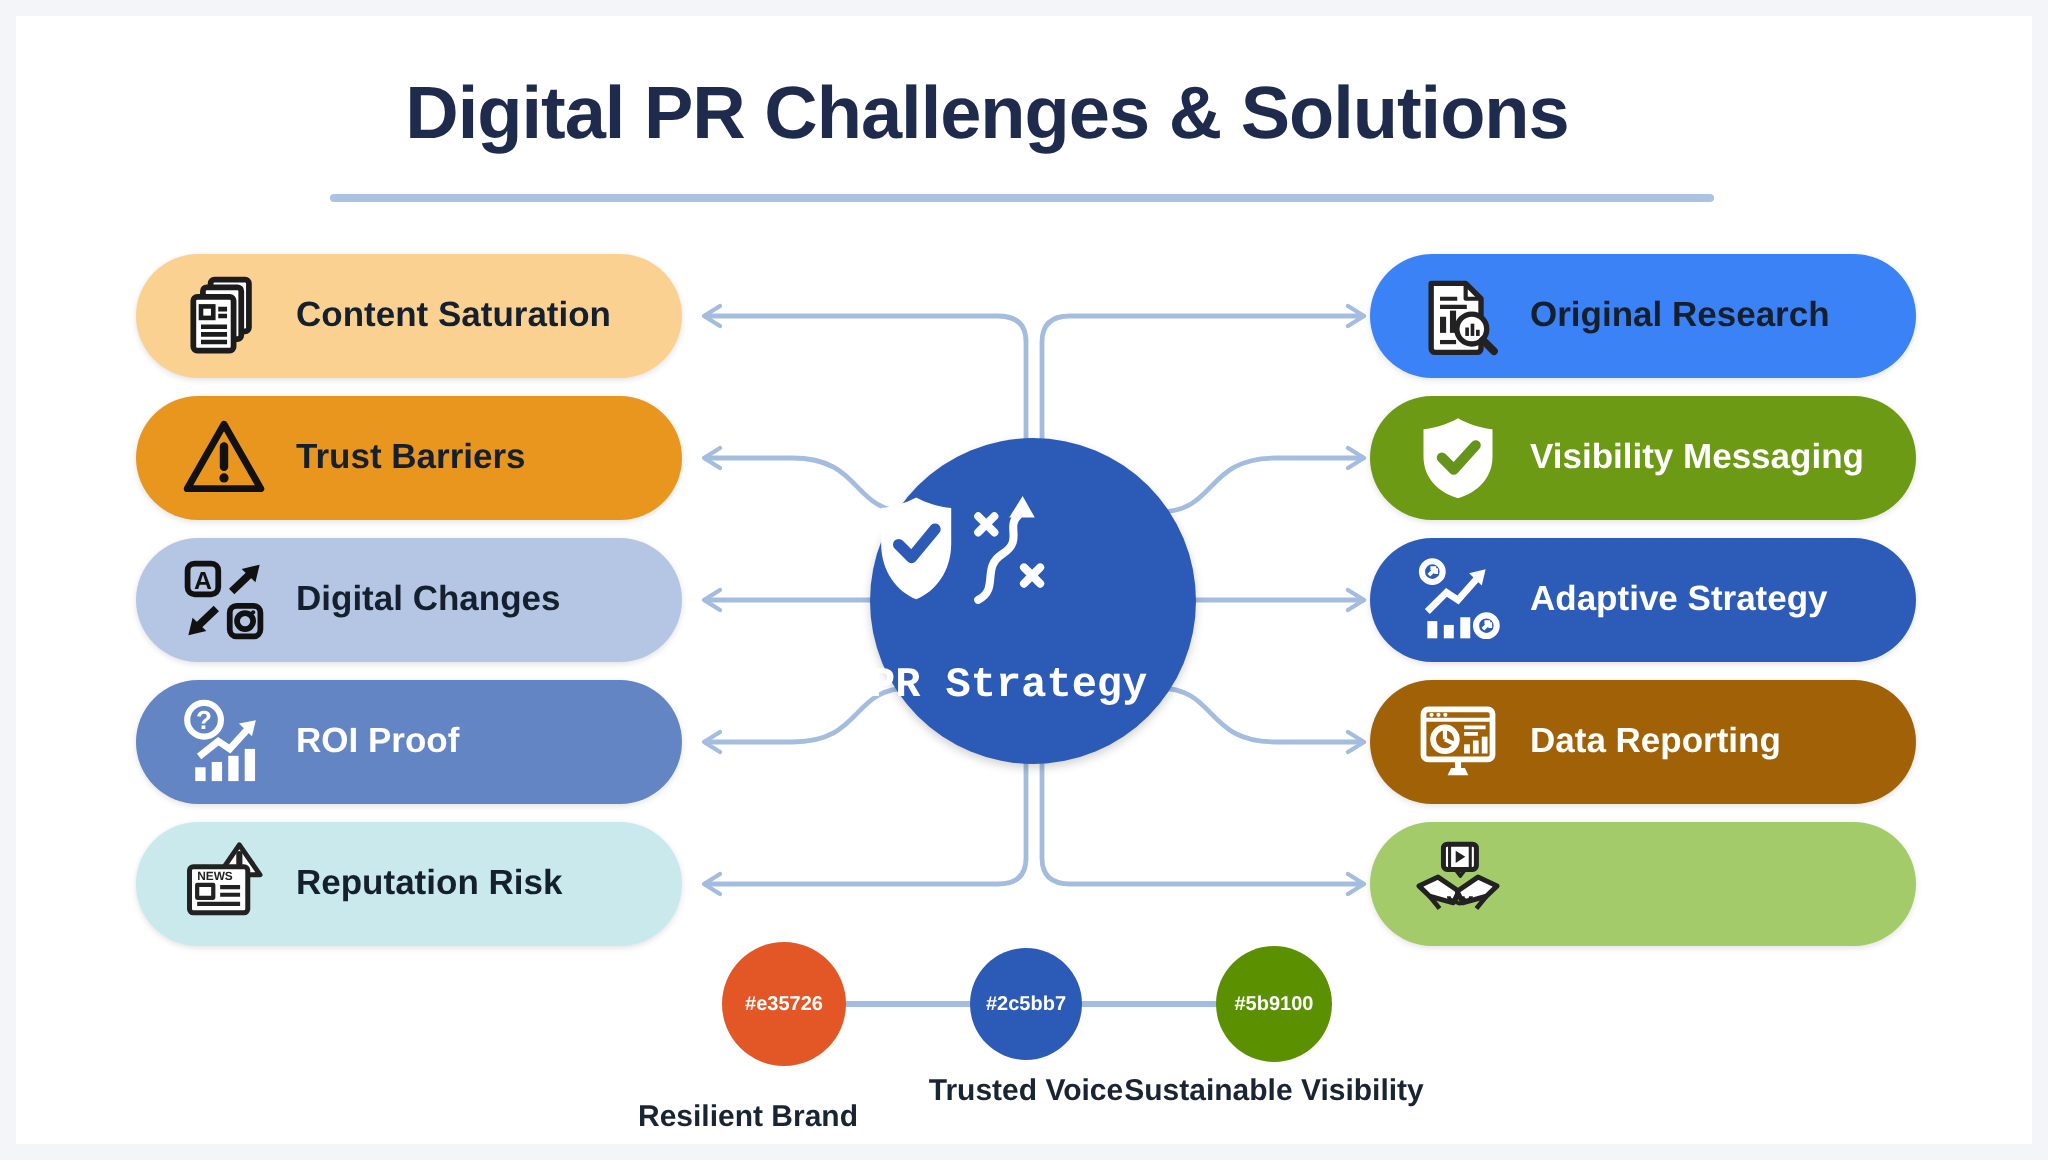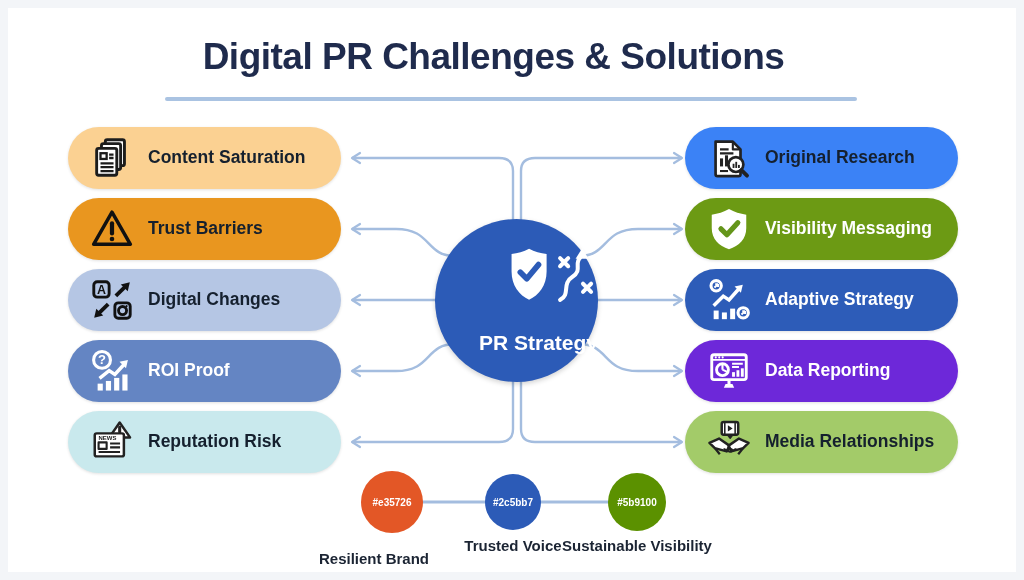--- a/index.html
+++ b/index.html
@@ -13,22 +13,22 @@
   .connectors { position:absolute; left:0; top:0; z-index:1; }
   .pill { position:absolute; width:273px; height:62px; border-radius:31px;
           display:flex; align-items:center; gap:12px; padding:0 8px 0 20px;
           box-shadow:0 1px 3px rgba(0,0,0,.12); z-index:2; }
   .pill .ic { width:48px; height:48px; flex:0 0 48px; display:flex; align-items:center; justify-content:center; }
   .pill .ic svg { width:46px; height:46px; }
   .pill .label { font-size:17.5px; font-weight:bold; line-height:1.12; max-width:172px; }
   .colL { left:68px; } .colR { left:685px; }
   .row1 { top:127px; } .row2 { top:198px; } .row3 { top:269px; } .row4 { top:340px; } .row5 { top:411px; }
   .center-circle { position:absolute; left:435px; top:219px; width:163px; height:163px;
-                   border-radius:50%; display:flex; flex-direction:column; align-items:flex-end;
-                   justify-content:center; gap:19px; z-index:3; box-shadow:0 2px 5px rgba(0,0,0,.18); }
+                   border-radius:50%; display:flex; flex-direction:column; align-items:flex-start;
+                   justify-content:center; gap:19px; z-index:3; box-shadow:0 2px 5px rgba(0,0,0,.18);font-family:Liberation Mono, monospace; }
   .center-circle .label { color:#fff; font-size:21px; font-weight:bold; }
   .legend-circle { position:absolute; border-radius:50%; display:flex; align-items:center;
                    justify-content:center; z-index:3; color:#fff; font-weight:bold; font-size:10px; }
   .legend-label { position:absolute; text-align:center; font-size:15px; font-weight:bold;
                   color:#1b2433; z-index:3; }
   svg text { font-family:"Liberation Sans", sans-serif; font-weight:bold; }
 </style>
 </head>
 <body>
 
@@ -169,21 +169,21 @@
       <rect x="4" y="17.5" width="2.6" height="4.5" fill="#fff" stroke="none"></rect>
       <rect x="8.3" y="18.5" width="2.6" height="3.5" fill="#fff" stroke="none"></rect>
       <rect x="12.6" y="16.5" width="2.6" height="5.5" fill="#fff" stroke="none"></rect>
       <circle cx="19.4" cy="18.7" r="2.7"></circle>
       <path d="M18.5,19.6 L20.4,17.8 M20.4,17.8 h-1.5 M20.4,17.8 v1.5" stroke-width="1"></path>
     </svg>
   </span>
   <span class="label">Adaptive Strategy</span>
 </div>
 
-<div class="pill colR row4" style="background: #6d28d9; color: rgb(255, 255, 255); align-items: center;">
+<div class="pill colR row4" style="background: #a16207; color: rgb(255, 255, 255); align-items: center;">
   <span class="ic">
     <svg viewBox="0 0 24 24" fill="none" stroke="#fff" stroke-width="1.5">
       <rect x="3" y="3.5" width="18" height="13" rx="1.2"></rect>
       <path d="M3,6.2 h18" stroke-width="1"></path>
       <circle cx="5.1" cy="4.9" r="0.55" fill="#fff" stroke="none"></circle>
       <circle cx="6.9" cy="4.9" r="0.55" fill="#fff" stroke="none"></circle>
       <circle cx="8.7" cy="4.9" r="0.55" fill="#fff" stroke="none"></circle>
       <circle cx="8.6" cy="11.3" r="3.1"></circle>
       <path d="M8.6,11.3 V8.2 M8.6,11.3 L11.3,12.6" stroke-width="1.1"></path>
       <path d="M13.6,8.2 h5.6 M13.6,9.9 h3.6" stroke-width="1"></path>
@@ -203,21 +203,20 @@
       <rect x="8.2" y="1.6" width="8.6" height="6.6" rx="1" fill="#fff"></rect>
       <path d="M9.8,1.6 v6.6 M15.2,1.6 v6.6" stroke-width="0.8"></path>
       <path d="M11.4,3.3 L13.9,4.9 L11.4,6.5 Z" fill="#222" stroke="none"></path>
       <path d="M11.3,8.2 L12.6,9.9 L13.9,8.2" stroke-width="1"></path>
       <path d="M1.8,12.5 L6.8,10.2 L12.2,13.9 L10.8,16.9 L4.6,15.2 Z" fill="#fff"></path>
       <path d="M22.2,12.5 L17.2,10.2 L11.8,13.9 L13.2,16.9 L19.4,15.2 Z" fill="#fff"></path>
       <path d="M9.6,15.2 a1.1,1.1 0 1 0 2.2,0 M11.4,16 a1.1,1.1 0 1 0 2.2,0 M13.2,15.2 a1.1,1.1 0 1 0 2.2,0" stroke-width="1"></path>
       <path d="M4.6,15.2 L7.2,18.4 M19.4,15.2 L16.8,18.4" stroke-width="1.2"></path>
     </svg>
   </span>
-  <span class="label">Media Relationships</span>
 </div>
 
 <div class="center-circle" style="background: rgb(44, 91, 183);">
   <span>
     <svg width="92" height="62" viewBox="0 0 68 46">
       <path d="M17,2 C21,4.2 25.5,5.4 30,5.9 V19 C30,29.5 24.2,36.8 17,39.8 C9.8,36.8 4,29.5 4,19 V5.9 C8.5,5.4 13,4.2 17,2 Z" fill="#fff"></path>
       <path d="M10.5,19.5 L15.3,24.3 L24,13.8" fill="none" stroke="#2c5bb7" stroke-width="4.2" stroke-linecap="round" stroke-linejoin="round"></path>
       <path d="M40,40 C48,36 41,28 49,23 C57,18 50,13 55,8.5" fill="none" stroke="#fff" stroke-width="3" stroke-linecap="round"></path>
       <path d="M56.5,1.5 L51.5,9.5 L61,9.5 Z" fill="#fff"></path>
       <path d="M40,9 L46,15 M46,9 L40,15" stroke="#fff" stroke-width="3" stroke-linecap="round"></path>

